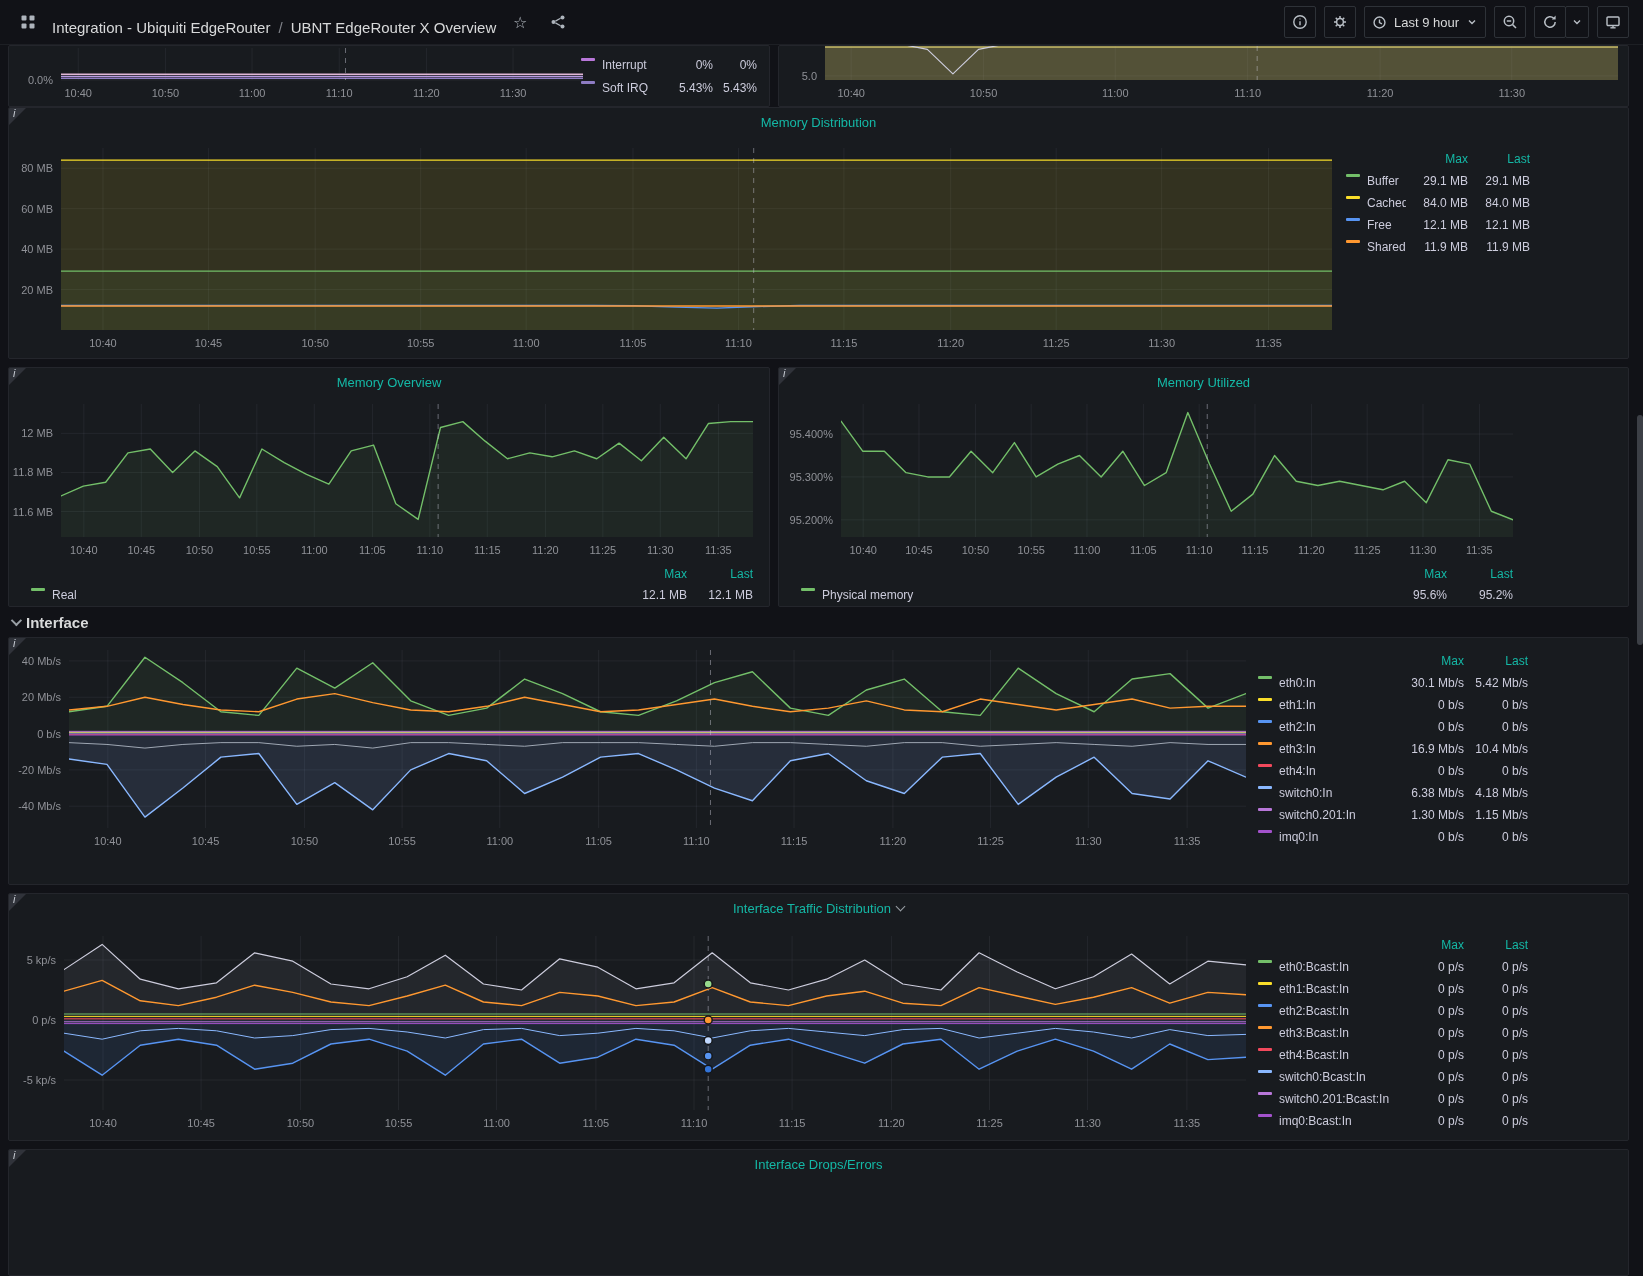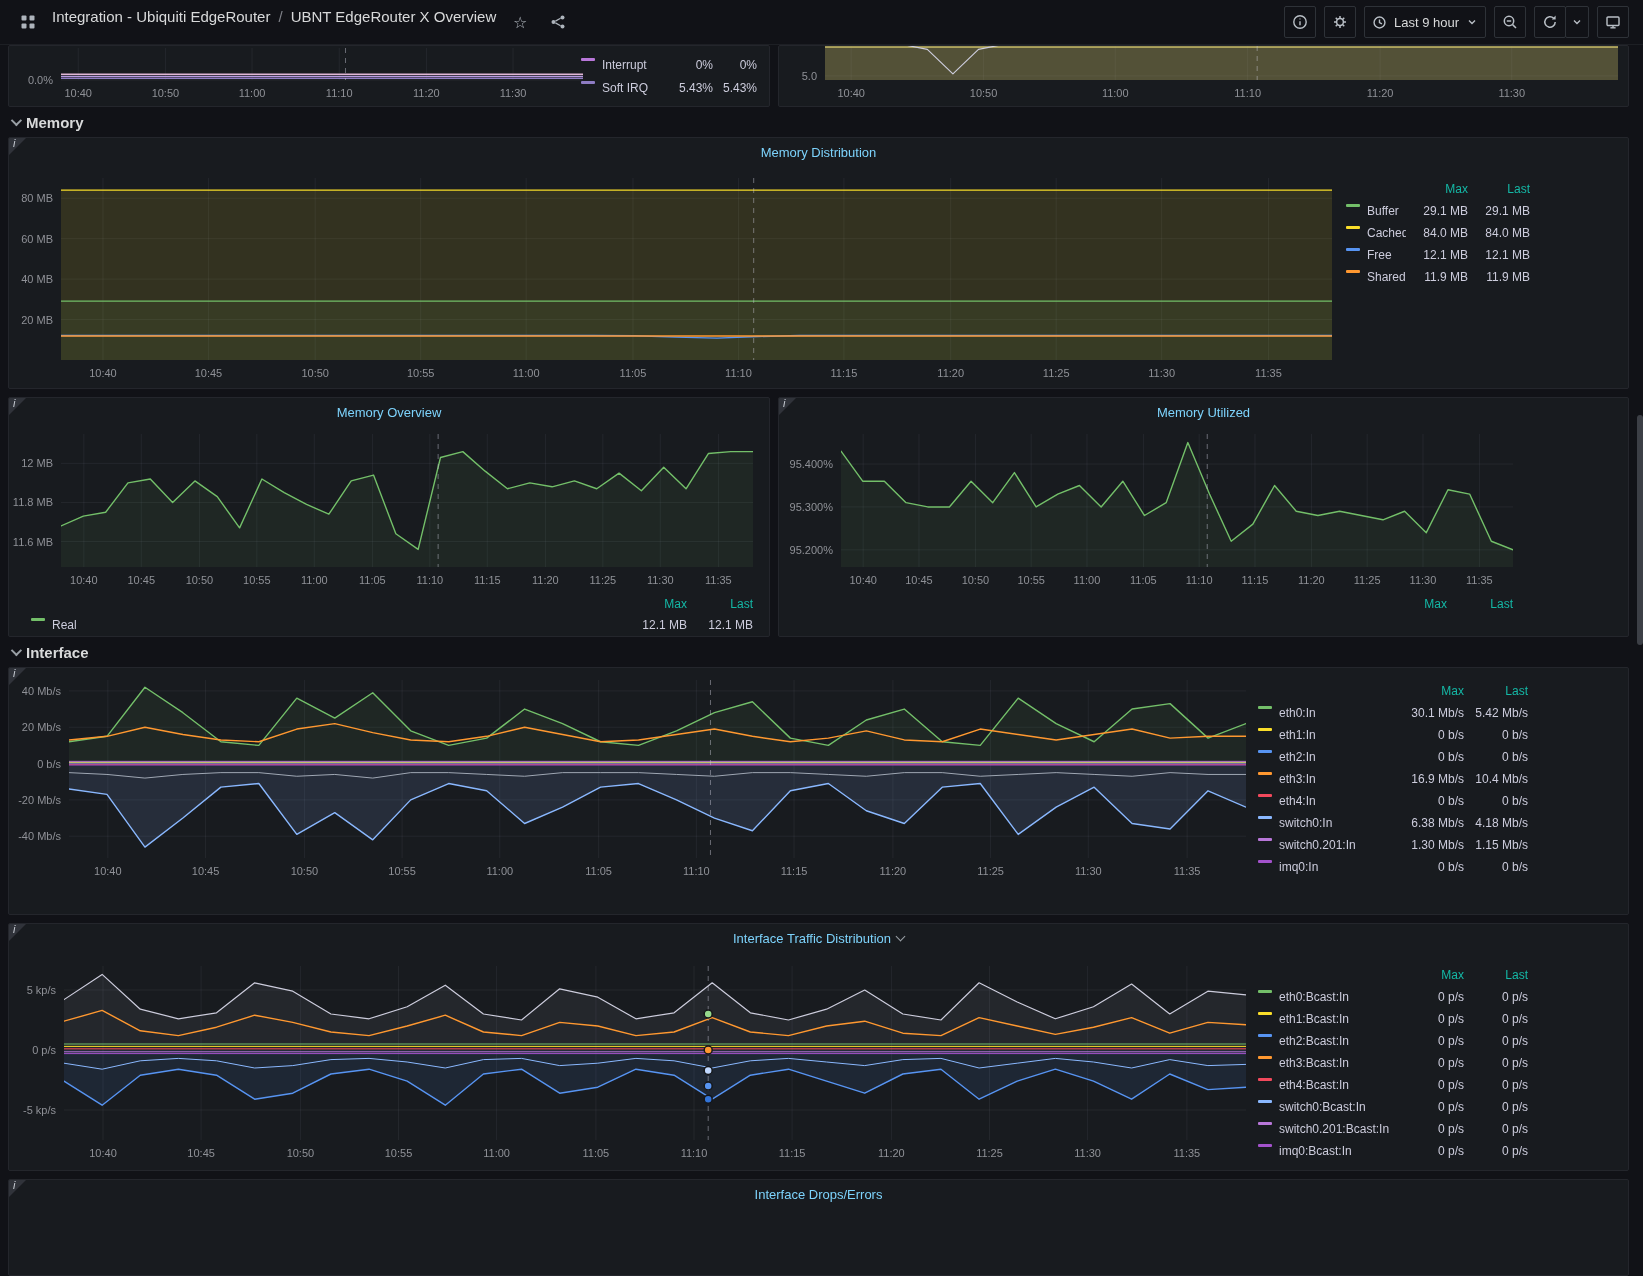--- a/index.html
+++ b/index.html
@@ -3,21 +3,21 @@
 <meta charset="utf-8">
 <style>
   *{margin:0;padding:0;box-sizing:border-box}
   html,body{background:#111217}
   body{font-family:"Liberation Sans","DejaVu Sans",sans-serif;color:#ccccdc}
   .page{position:relative;width:1643px;height:1276px;overflow:hidden;background:#111217}
 
   
   .topnav{height:45px;display:flex;align-items:center;justify-content:space-between;
           padding:0 14px;border-bottom:1px solid #1d1f24;background:#111217}
-  .nav-left{display:flex;align-items:flex-start;gap:10px;min-width:0}
+  .nav-left{display:flex;align-items:flex-end;gap:10px;min-width:0}
   .breadcrumb{display:flex;align-items:center;gap:8px;font-size:15px;font-weight:500;color:#d8d9da;white-space:nowrap}
   .breadcrumb .crumb{cursor:pointer}
   .breadcrumb .sep{color:#80838a;font-weight:400}
   .iconbtn{background:none;border:none;color:#aeb4bc;width:28px;height:28px;display:inline-flex;
            align-items:center;justify-content:center;cursor:pointer;font-size:16px;font-family:inherit}
   .nav-right{display:flex;align-items:center;gap:8px}
   .boxbtn{display:inline-flex;align-items:center;justify-content:center;gap:7px;height:32px;min-width:32px;
           padding:0 7px;border:1px solid #2e3238;background:transparent;color:#b9bfc6;border-radius:2px;
           cursor:pointer;font-family:inherit;font-size:13px}
   .boxbtn svg{flex:none}
@@ -28,21 +28,21 @@
   
   .content{position:absolute;top:45px;left:0;right:6px;bottom:0;padding:0 8px;
            display:flex;flex-direction:column;overflow:hidden}
   .row{display:flex;gap:8px}
   .h62{height:62px}
   .h240{height:240px}
   .w-left{width:762px;flex:none}
   .flex1{flex:1;min-width:0}
   .panel{position:relative;background:#181b1f;border:1px solid #24262c;border-radius:2px;overflow:hidden}
   .panel-title{height:28px;display:flex;align-items:center;justify-content:center;gap:6px;
-               font-size:13px;font-weight:500;color:#7dd3fc;cursor:pointer;flex:none}
+               font-size:13px;font-weight:500;color:#14b8a6;cursor:pointer;flex:none}
   .panel-body{display:flex;height:calc(100% - 28px);position:relative}
   .panel-col{display:flex;flex-direction:column}
   .chart{flex:1;min-width:0;min-height:0;position:relative}
   .h252{height:252px}
   .h248{height:248px}
   .gap{height:8px;flex:none}
   .fillrest{flex:1;min-height:0}
 
   .section-row{height:30px;flex:none;display:flex;align-items:center;gap:7px;padding-left:3px;cursor:pointer}
   .section-label{font-size:15px;font-weight:700;color:#d8d9da}
@@ -243,24 +243,20 @@
                 <path d="M46 1.020000000000001L839 1.020000000000001L839 34L46 34Z" fill="#cbbf6a" fill-opacity="0.33" stroke="none"></path>
                 <polyline points="46,1.020000000000001 839,1.020000000000001" fill="none" stroke="#cbbf6a" stroke-width="1.4" stroke-linejoin="round" stroke-linecap="round"></polyline>
                 <polyline points="46,-1.7000000000000015 71.58064516129032,-1.7000000000000015 97.16129032258064,-1.7000000000000015 122.74193548387096,-1.7000000000000015 148.32258064516128,3.3999999999999995 173.90322580645162,27.880000000000003 199.48387096774192,3.3999999999999995 225.06451612903226,-1.7000000000000015 250.64516129032256,-1.7000000000000015 276.2258064516129,-1.7000000000000015 301.80645161290323,-1.7000000000000015 327.38709677419354,-1.7000000000000015 352.96774193548384,-1.7000000000000015 378.5483870967742,-1.7000000000000015 404.1290322580645,-1.7000000000000015 429.7096774193549,-1.7000000000000015 455.2903225806451,-1.7000000000000015 480.87096774193543,-1.7000000000000015 506.45161290322585,-1.7000000000000015 532.0322580645161,-1.7000000000000015 557.6129032258065,-1.7000000000000015 583.1935483870967,-1.7000000000000015 608.7741935483871,-1.7000000000000015 634.3548387096774,-1.7000000000000015 659.9354838709677,-1.7000000000000015 685.516129032258,-1.7000000000000015 711.0967741935484,-1.7000000000000015 736.6774193548387,-1.7000000000000015 762.258064516129,-1.7000000000000015 787.8387096774193,-1.7000000000000015 813.4193548387098,-1.7000000000000015 839,-1.7000000000000015" fill="none" stroke="#ccccdc" stroke-width="1.2" stroke-linejoin="round" stroke-linecap="round"></polyline>
               </g>
               <line x1="478.18500000000006" x2="478.18500000000006" y1="0" y2="34" class="cursor"></line>
             </svg>
           </div>
       </section>
     </div>
 
-    <div class="section-row">
-      <span class="chev-down"></span>
-      <span class="section-label">Memory</span>
-    </div>
 
     <section class="panel h252">
       <div class="info-corner">
           <span>i</span>
         </div>
       <div class="panel-title">
         <span>Memory Distribution</span>
       </div>
       <div class="panel-body">
         <div class="chart chart-area">
@@ -459,20 +455,25 @@
                 <polyline points="62,25.161290322577102 83.6774193548387,55.193548387096186 105.35483870967741,55.193548387096186 127.03225806451613,76.64516129032062 148.70967741935482,80.93548387096794 170.38709677419354,80.93548387096794 192.06451612903226,55.193548387096186 213.74193548387098,76.64516129032062 235.41935483870967,46.61290322580763 257.0967741935484,80.93548387096794 278.7741935483871,68.06451612903206 300.45161290322585,59.48387096774351 322.1290322580645,80.93548387096794 343.80645161290323,55.193548387096186 365.48387096774195,89.51612903225649 387.16129032258067,76.64516129032062 408.83870967741933,16.580645161288558 430.51612903225805,68.06451612903206 452.1935483870968,115.25806451612824 473.8709677419355,98.09677419354504 495.5483870967742,59.48387096774351 517.2258064516129,85.22580645160917 538.9032258064517,89.51612903225649 560.5806451612902,85.22580645160917 582.258064516129,89.51612903225649 603.9354838709677,93.80645161290381 625.6129032258065,85.22580645160917 647.2903225806451,106.67741935483969 668.9677419354839,63.774193548384744 690.6451612903226,68.06451612903206 712.3225806451613,115.25806451612824 734,123.8387096774168" fill="none" stroke="#73bf69" stroke-width="1.4" stroke-linejoin="round" stroke-linecap="round"></polyline>
               </g>
               <line x1="428.24" x2="428.24" y1="8" y2="141" class="cursor"></line>
             </svg>
           </div>
         <div class="legend-bottom lb-wide">
             <div class="lg-row lg-head">
               <span></span>
               <span class="lg-val lg-sort">Max</span>
               <span class="lg-val lg-sort">Last</span>
+            </div>
+            <div class="lg-row">
+              <span class="lg-label"><i class="swatch" style="background: rgb(115, 191, 105);"></i>Physical memory</span>
+              <span class="lg-val">95.6%</span>
+              <span class="lg-val">95.2%</span>
             </div>
           </div>
       </section>
     </div>
 
     <div class="section-row">
       <span class="chev-down"></span>
       <span class="section-label">Interface</span>
     </div>
 

